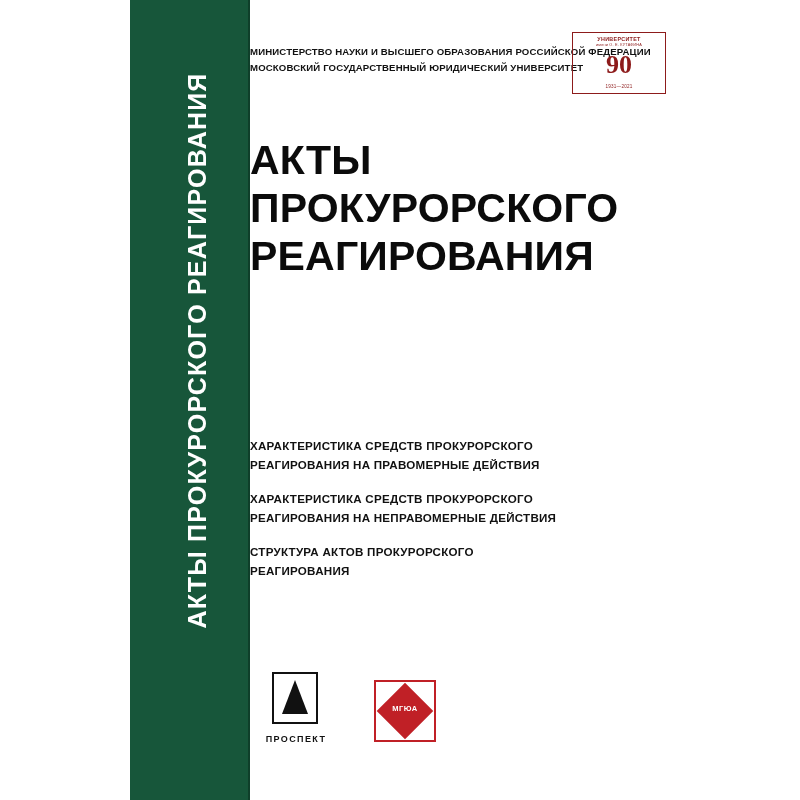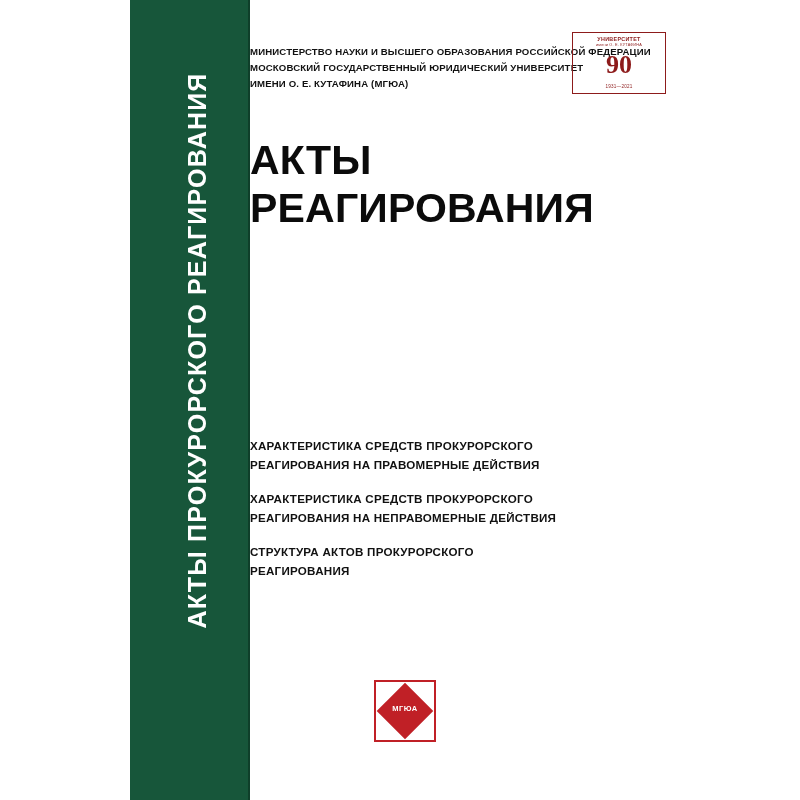--- a/index.html
+++ b/index.html
@@ -253,42 +253,46 @@
     <div class="spine-inner-line"></div>
     <div class="spine-title">АКТЫ ПРОКУРОРСКОГО РЕАГИРОВАНИЯ</div>
     <div class="spine-sub">УЧЕБНОЕ ПОСОБИЕ ДЛЯ МАГИСТРОВ • УЧЕБНОЕ ПОСОБИЕ ДЛЯ МАГИСТРОВ • УЧЕБНОЕ ПОСОБИЕ</div>
   </div>
 
   <div class="front">
 
     <div class="publisher-block">
       <div>МИНИСТЕРСТВО НАУКИ И ВЫСШЕГО ОБРАЗОВАНИЯ РОССИЙСКОЙ ФЕДЕРАЦИИ</div>
       <div>МОСКОВСКИЙ ГОСУДАРСТВЕННЫЙ ЮРИДИЧЕСКИЙ УНИВЕРСИТЕТ</div>
-      <div>ИМЕНИ О. Е. КУТАФИНА (МГЮА)</div>
     </div>
 
     <div class="emblem">
       <div class="emblem-top">УНИВЕРСИТЕТ</div>
       <div class="emblem-sub">имени О. Е. КУТАФИНА</div>
       <div class="emblem-num">90</div>
       <div class="emblem-years">1931—2021</div>
     </div>
 
     <div class="main-title">
       <div>АКТЫ</div>
+      <div>ПРОКУРОРСКОГО</div>
       <div>РЕАГИРОВАНИЯ</div>
     </div>
 
 
     <div class="topics">
       <div class="topic">ХАРАКТЕРИСТИКА СРЕДСТВ ПРОКУРОРСКОГО<br>РЕАГИРОВАНИЯ НА ПРАВОМЕРНЫЕ ДЕЙСТВИЯ</div>
       <div class="topic">ХАРАКТЕРИСТИКА СРЕДСТВ ПРОКУРОРСКОГО<br>РЕАГИРОВАНИЯ НА НЕПРАВОМЕРНЫЕ ДЕЙСТВИЯ</div>
       <div class="topic">СТРУКТУРА АКТОВ ПРОКУРОРСКОГО<br>РЕАГИРОВАНИЯ</div>
     </div>
 
+    <div class="prospekt-logo">
+      <div class="prospekt-mark"></div>
+      <div class="prospekt-name">ПРОСПЕКТ</div>
+    </div>
 
     <div class="mgua-logo">
       <div class="mgua-diamond"></div>
       <div class="mgua-text">МГЮА</div>
     </div>
 
   </div>
 </div>
 
 </body></html>

